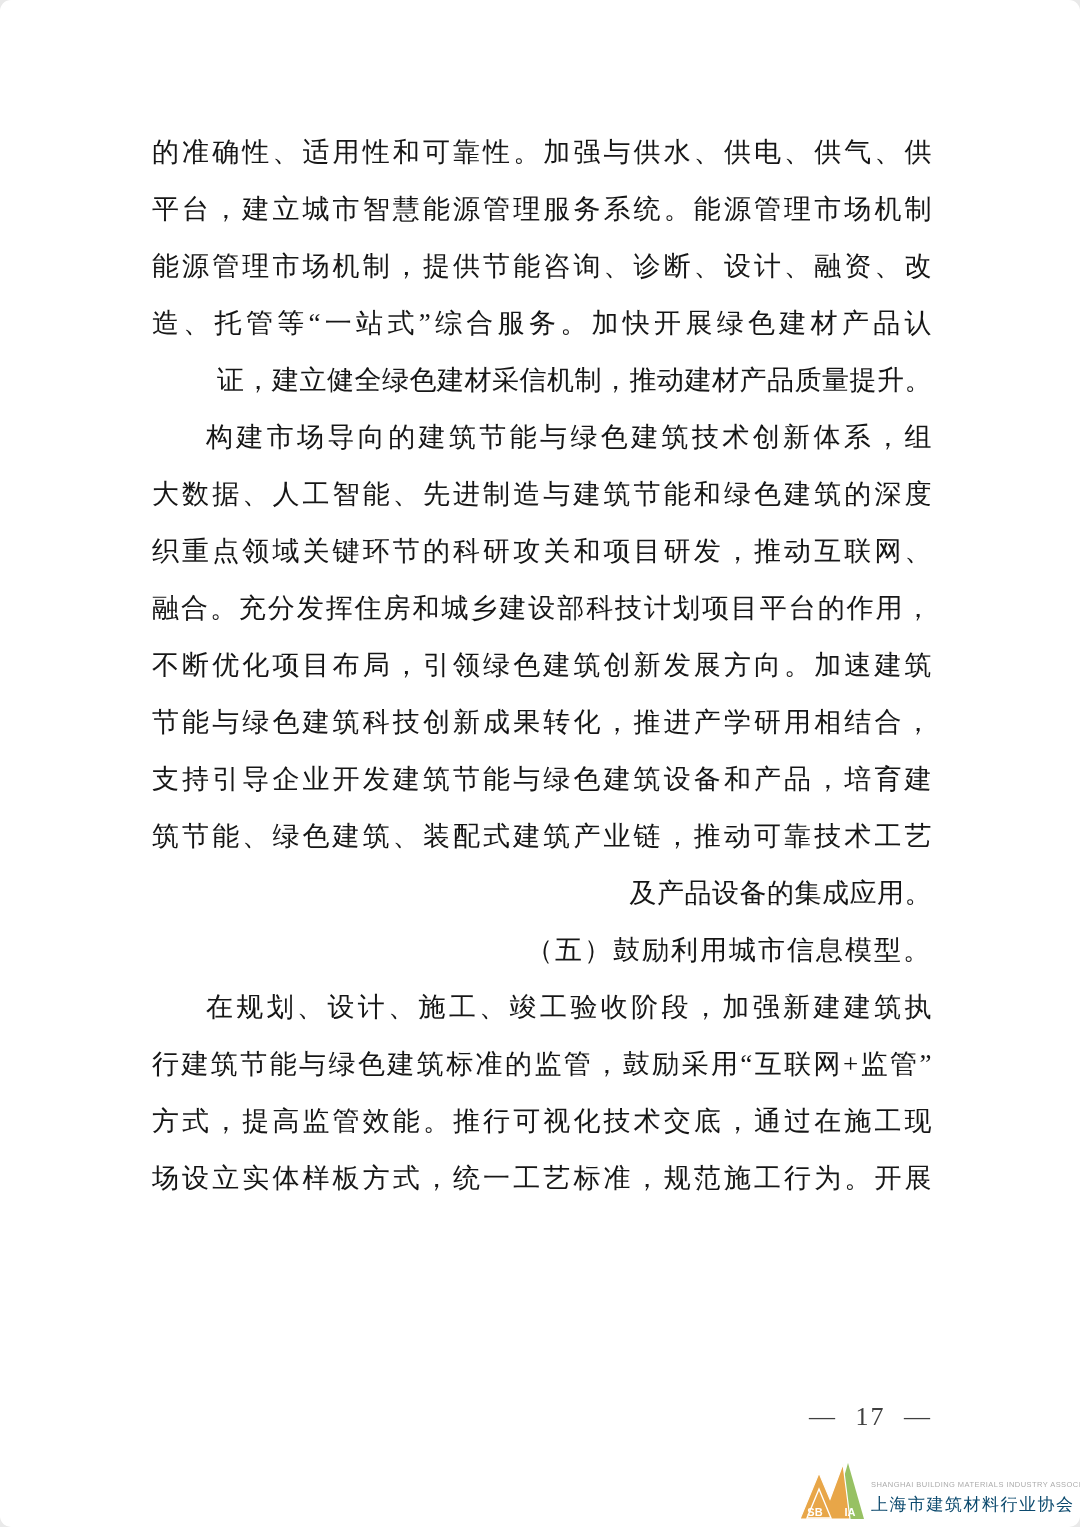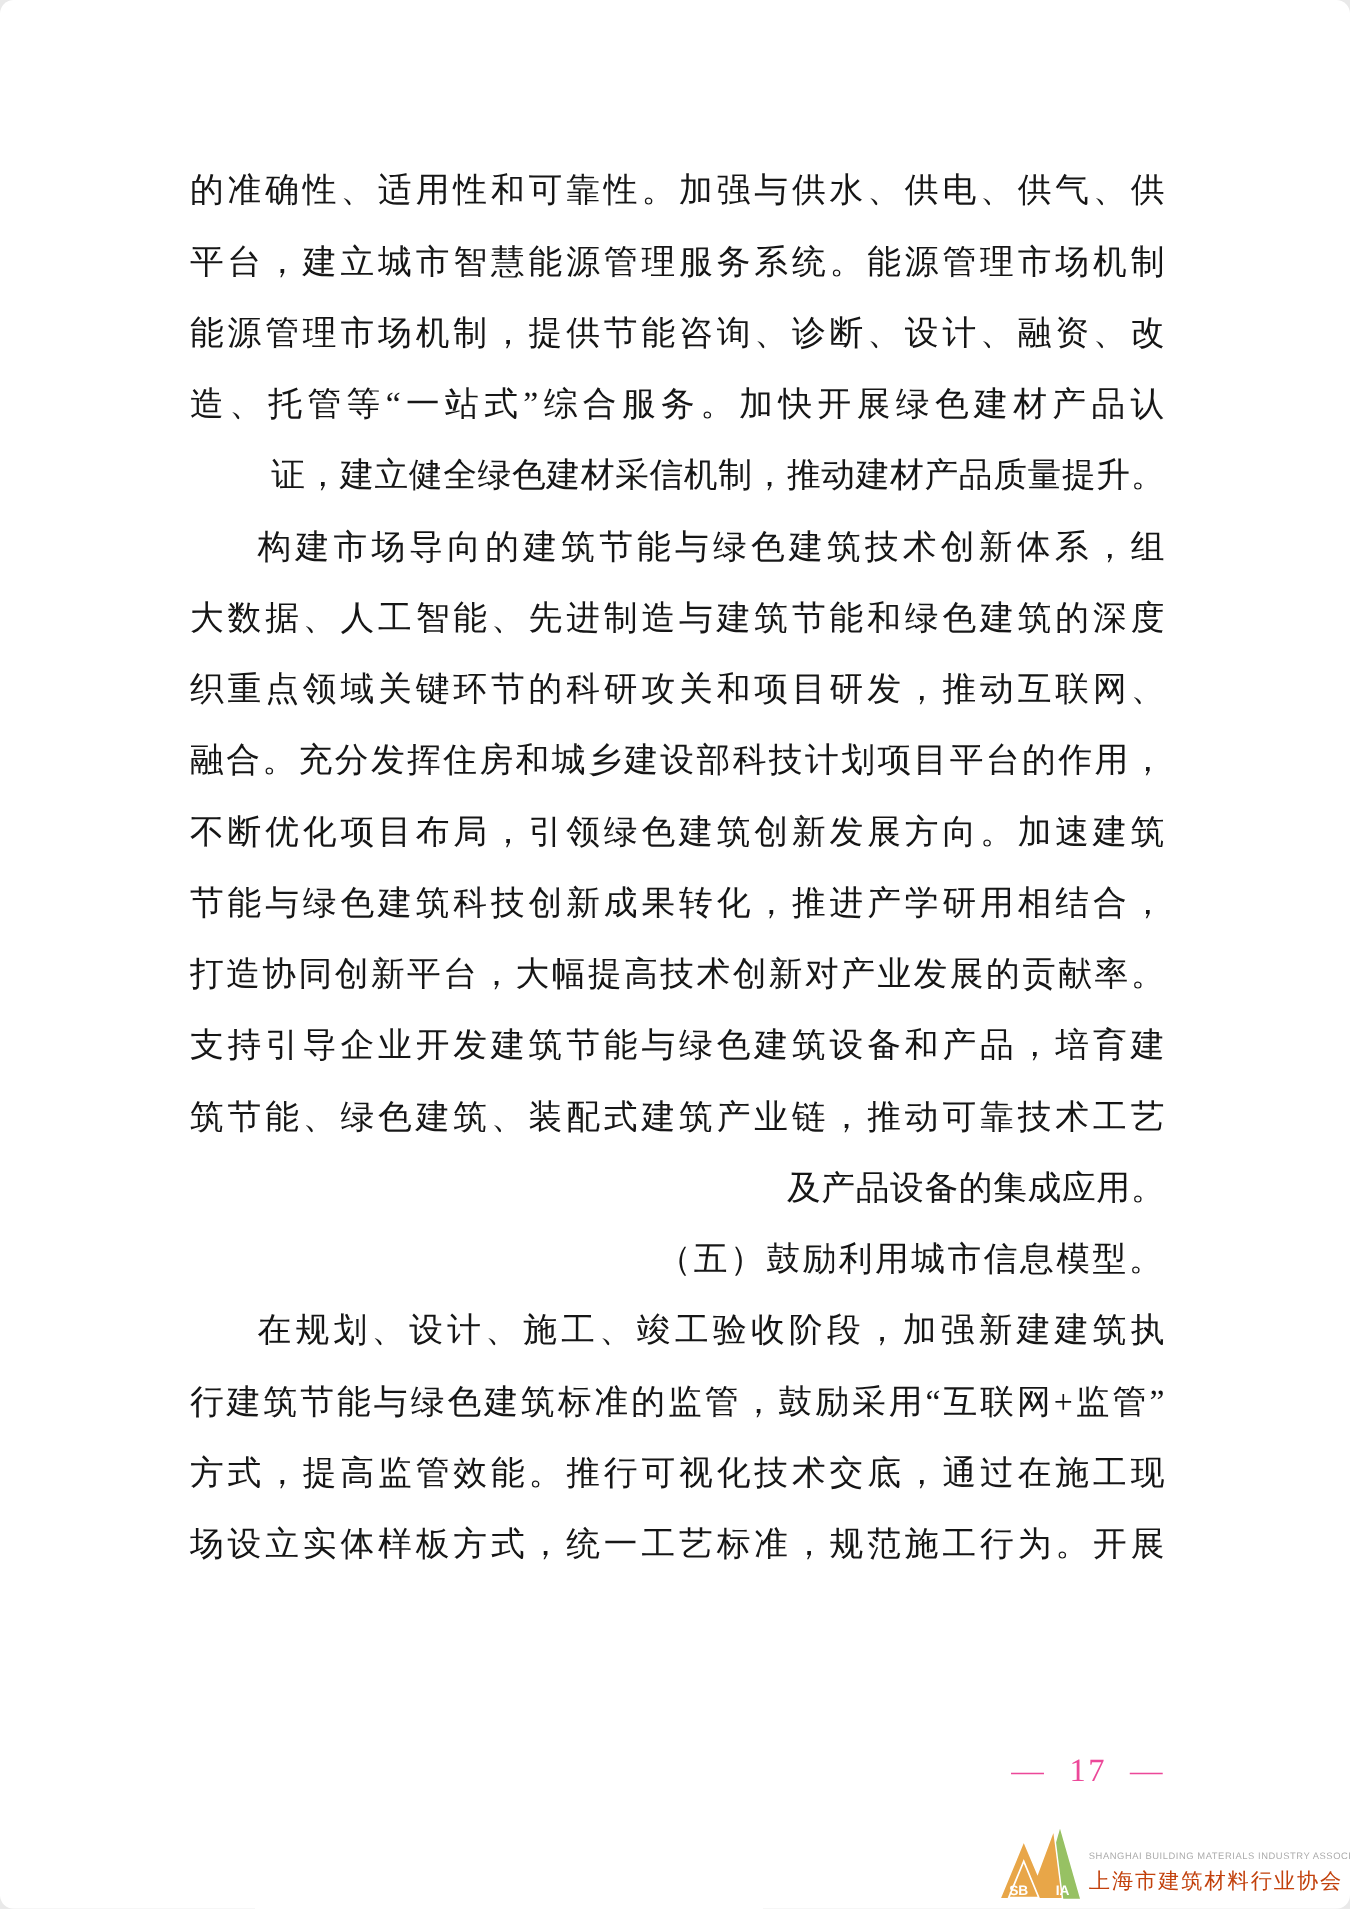--- a/index.html
+++ b/index.html
@@ -42,21 +42,21 @@
   .line.heading {
     letter-spacing: 2px;
     font-weight: 500;
   }
   .page-number {
     position: absolute;
     top: 1400px;
     right: 148px;
     font-size: 26px;
     line-height: 34px;
-    color: #ec4899;
+    color: #404040;
     letter-spacing: 2px;
     word-spacing: 10px;
     font-family: "Liberation Serif", "DejaVu Serif", serif;
   }
   .logo {
     position: absolute;
     left: 798px;
     top: 1461px;
     display: flex;
     align-items: flex-end;
@@ -78,21 +78,21 @@
     white-space: nowrap;
     color: #ababab;
     font-weight: 500;
   }
   .logo-zh {
     margin-top: 4px;
     font-family: "Liberation Sans", "DejaVu Sans", sans-serif;
     font-size: 17px;
     letter-spacing: 1.5px;
     white-space: nowrap;
-    color: #c2410c;
+    color: #0c4a6e;
     font-weight: 500;
   }
   .logo-mark text {
     font-family: "Liberation Sans", "DejaVu Sans", sans-serif;
     font-weight: bold;
   }
 </style>
 </head>
 <body>
 
@@ -104,21 +104,20 @@
       <div class="line fill">平台，建立城市智慧能源管理服务系统。能源管理市场机制</div>
       <div class="line fill">能源管理市场机制，提供节能咨询、诊断、设计、融资、改</div>
       <div class="line fill">造、托管等“一站式”综合服务。加快开展绿色建材产品认</div>
       <div class="line">证，建立健全绿色建材采信机制，推动建材产品质量提升。</div>
       <div class="line indent fill">构建市场导向的建筑节能与绿色建筑技术创新体系，组</div>
       <div class="line fill">大数据、人工智能、先进制造与建筑节能和绿色建筑的深度</div>
       <div class="line fill">织重点领域关键环节的科研攻关和项目研发，推动互联网、</div>
       <div class="line fill">融合。充分发挥住房和城乡建设部科技计划项目平台的作用，</div>
       <div class="line fill">不断优化项目布局，引领绿色建筑创新发展方向。加速建筑</div>
       <div class="line fill">节能与绿色建筑科技创新成果转化，推进产学研用相结合，</div>
-      <div class="line fill">打造协同创新平台，大幅提高技术创新对产业发展的贡献率。</div>
       <div class="line fill">支持引导企业开发建筑节能与绿色建筑设备和产品，培育建</div>
       <div class="line fill">筑节能、绿色建筑、装配式建筑产业链，推动可靠技术工艺</div>
       <div class="line">及产品设备的集成应用。</div>
       <div class="line heading indent">（五）鼓励利用城市信息模型。</div>
       <div class="line indent fill">在规划、设计、施工、竣工验收阶段，加强新建建筑执</div>
       <div class="line fill">行建筑节能与绿色建筑标准的监管，鼓励采用“互联网+监管”</div>
       <div class="line fill">方式，提高监管效能。推行可视化技术交底，通过在施工现</div>
       <div class="line fill">场设立实体样板方式，统一工艺标准，规范施工行为。开展</div>
     </div>
 

